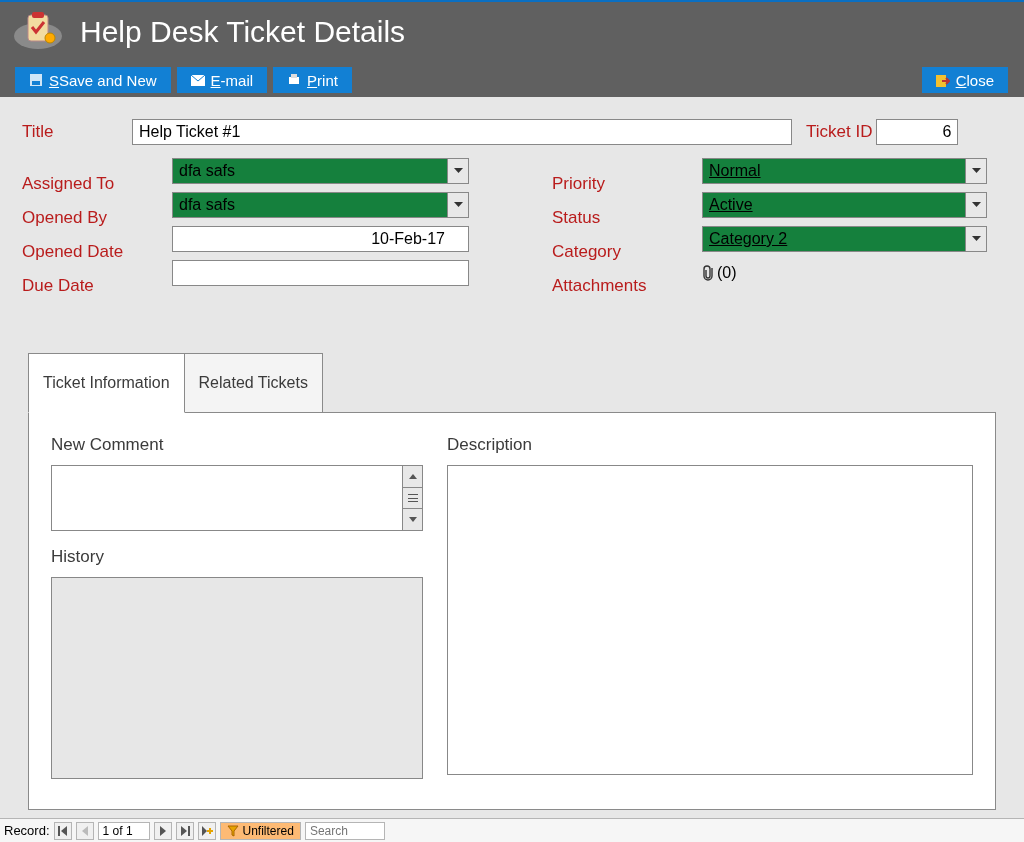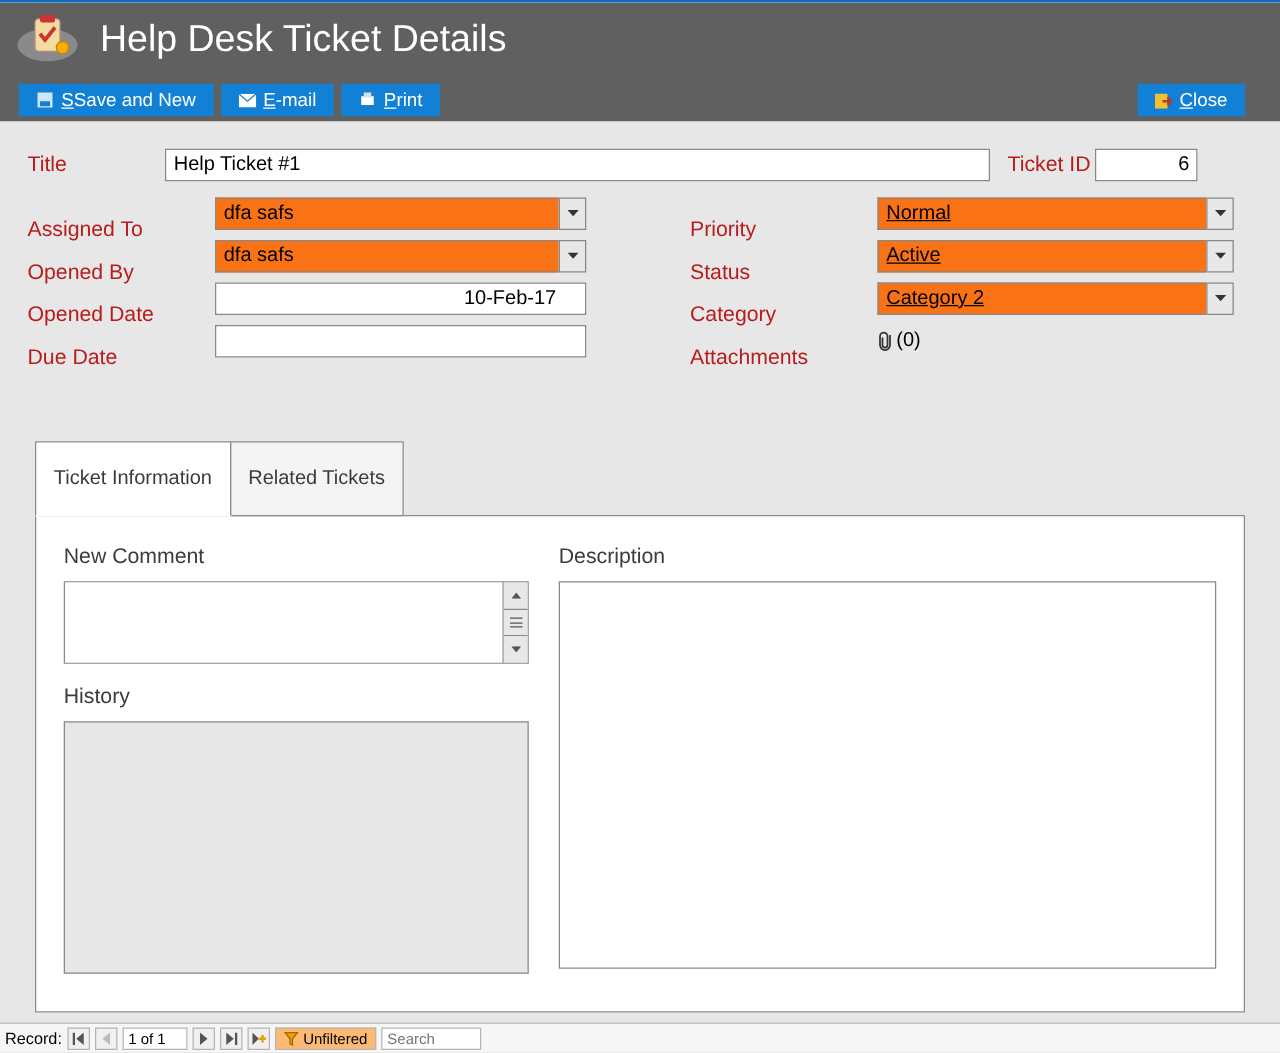--- a/index.html
+++ b/index.html
@@ -35,21 +35,21 @@
   }
   .toolbar {
     position: absolute;
     left: 15px;
     bottom: 4px;
     display: flex;
     gap: 6px;
   }
   .toolbar-right {
     position: absolute;
-    right: 28px;
+    right: 16px;
     bottom: 4px;
   }
   .btn {
     background: #1280D4;
     color: #fff;
     border: none;
     padding: 10px 14px;
     font-size: 15px;
     cursor: pointer;
     display: inline-flex;
@@ -107,21 +107,21 @@
   .combo {
     display: flex;
     align-items: stretch;
     width: 297px;
     height: 26px;
   }
   .combo input {
     flex: 1;
     border: 1px solid #888;
     border-right: none;
-    background: #f97316;
+    background: #15803d;
     padding: 2px 6px;
     font-size: 16px;
   }
   .combo .drop {
     width: 22px;
     border: 1px solid #888;
     background: #e8e8e8;
     display: flex;
     align-items: center;
     justify-content: center;

